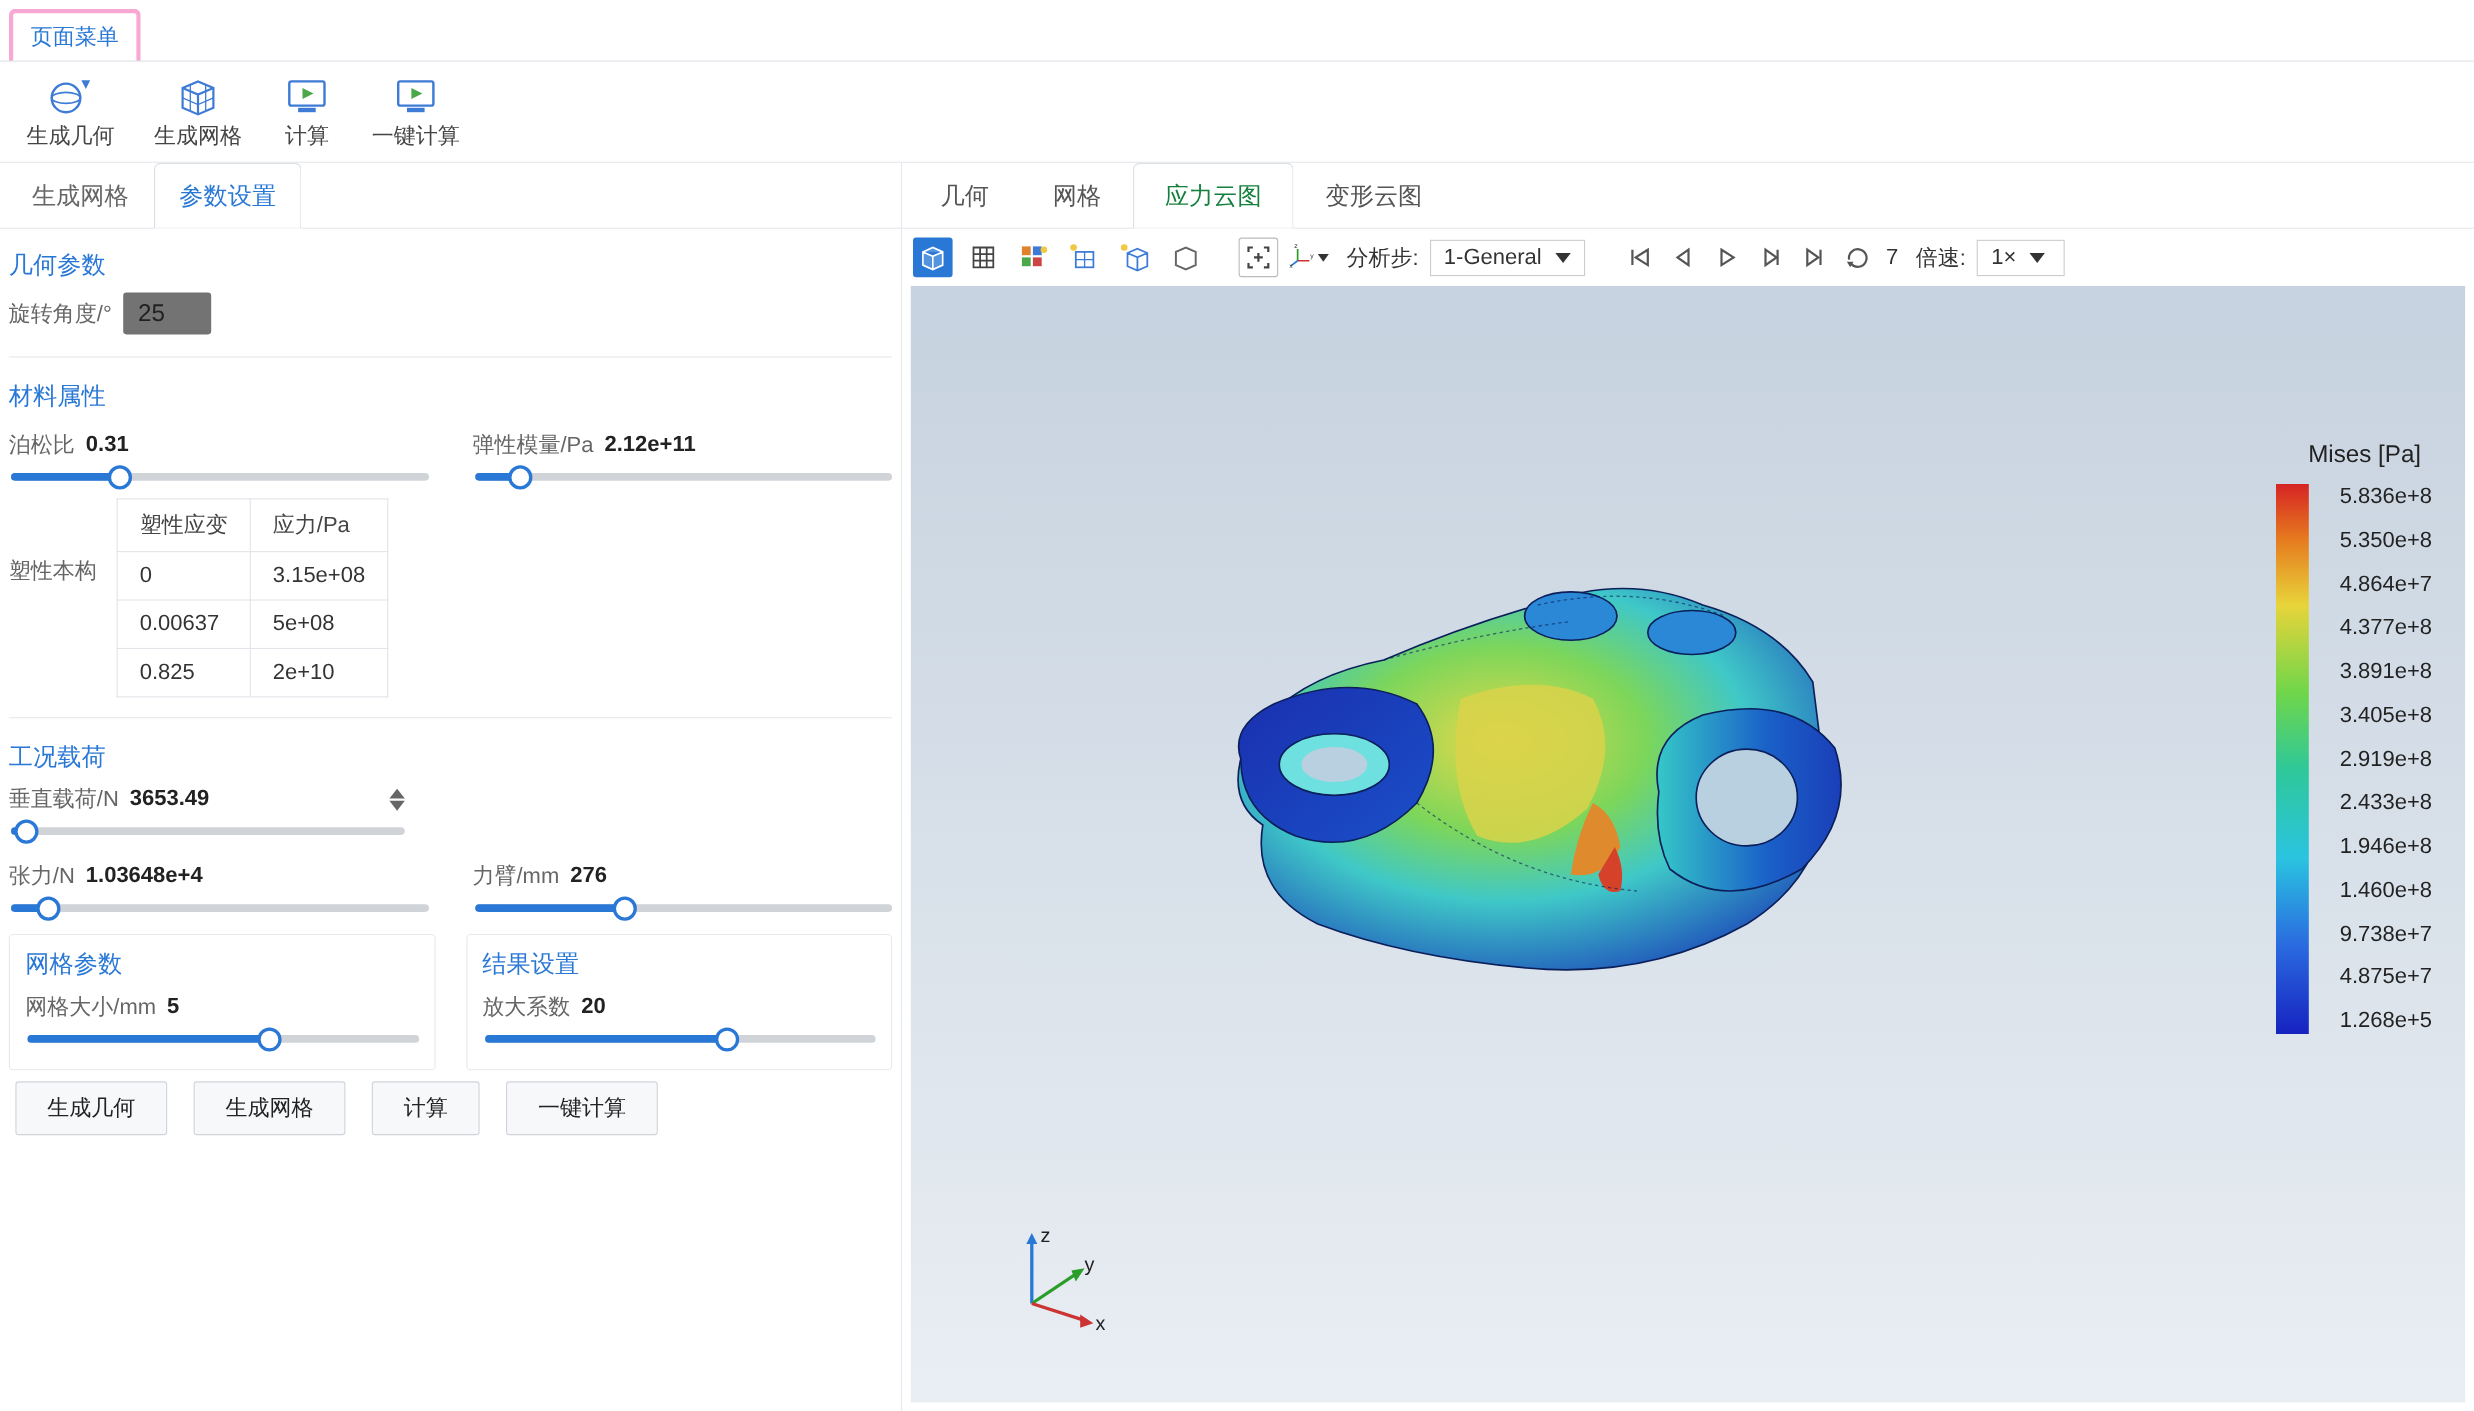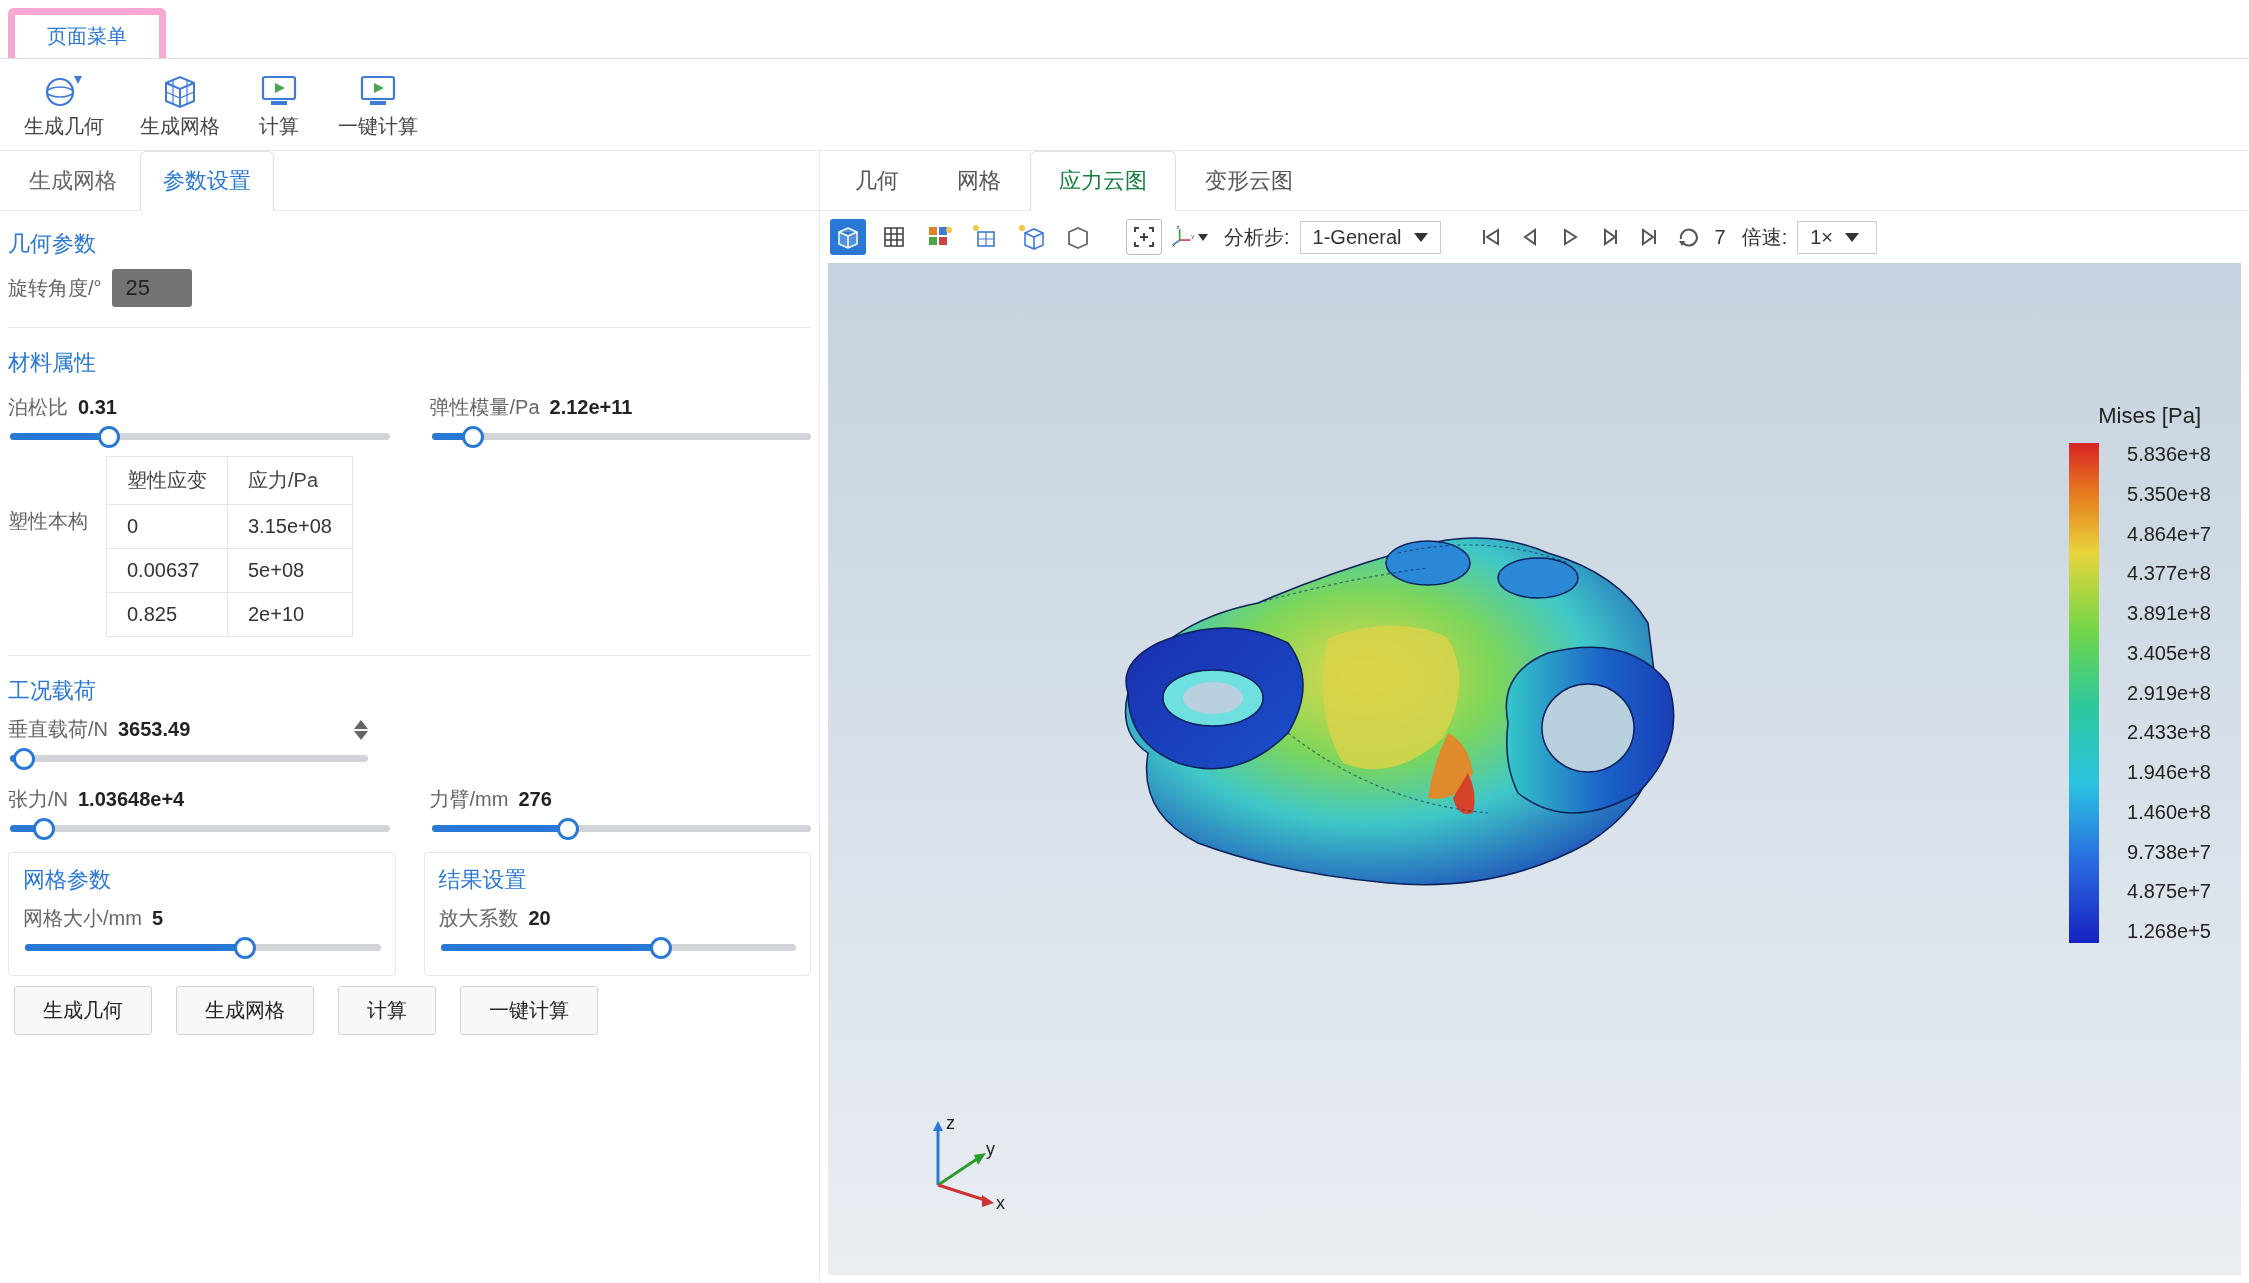--- a/index.html
+++ b/index.html
@@ -10,22 +10,22 @@
   background: #fff;
   width: 2249px;
   height: 1283px;
   overflow: hidden;
 }
 .app { display: flex; flex-direction: column; height: 100%; }
 
 
 .top-tabs { padding: 8px 8px 0 8px; display: flex; }
 .top-tab {
-  padding: 8px 32px;
-  border: 7px solid #f9a8d4;
+  padding: 8px 16px;
+  border: 4px solid #f9a8d4;
   border-top-left-radius: 6px;
   border-top-right-radius: 6px;
   background: #fff;
   color: #2a78d6;
   font-size: 20px;
   cursor: pointer;
 }
 .top-tab.sel { border-bottom: 1px solid #fff; }
 .top-border { border-bottom: 1px solid #dce0e5; margin-top: -1px; }
 

